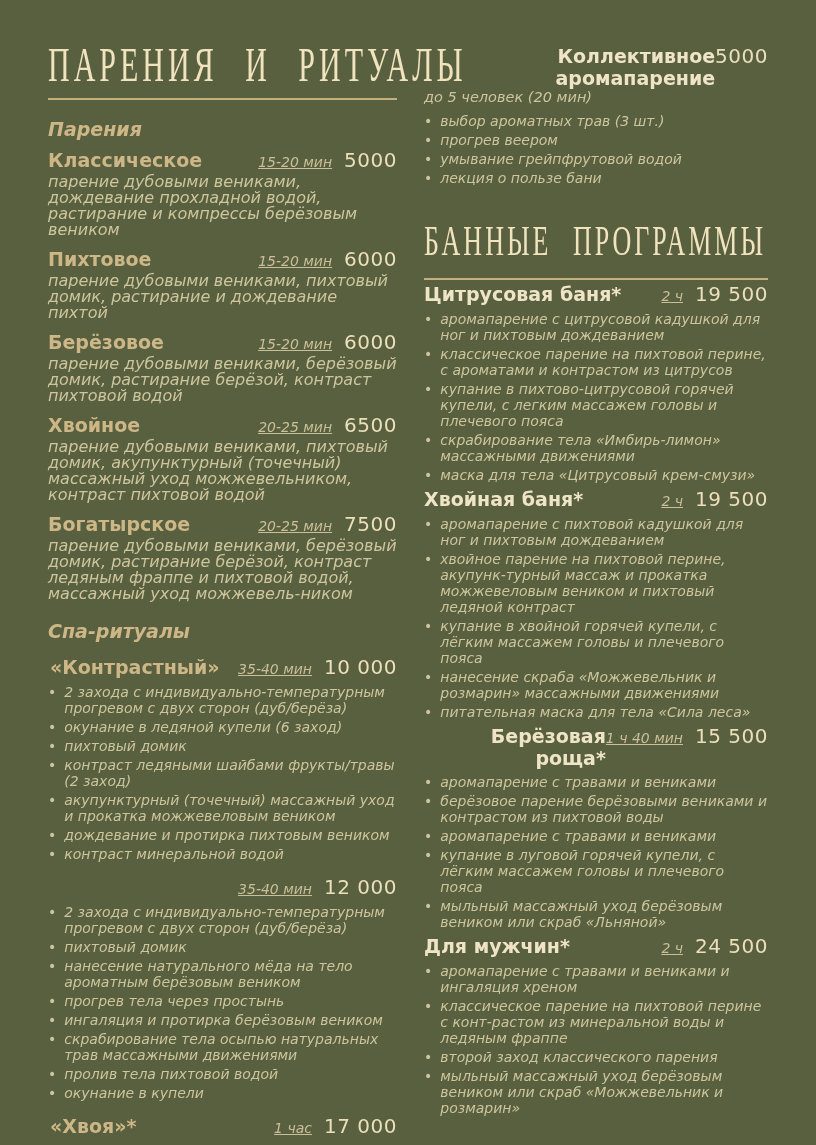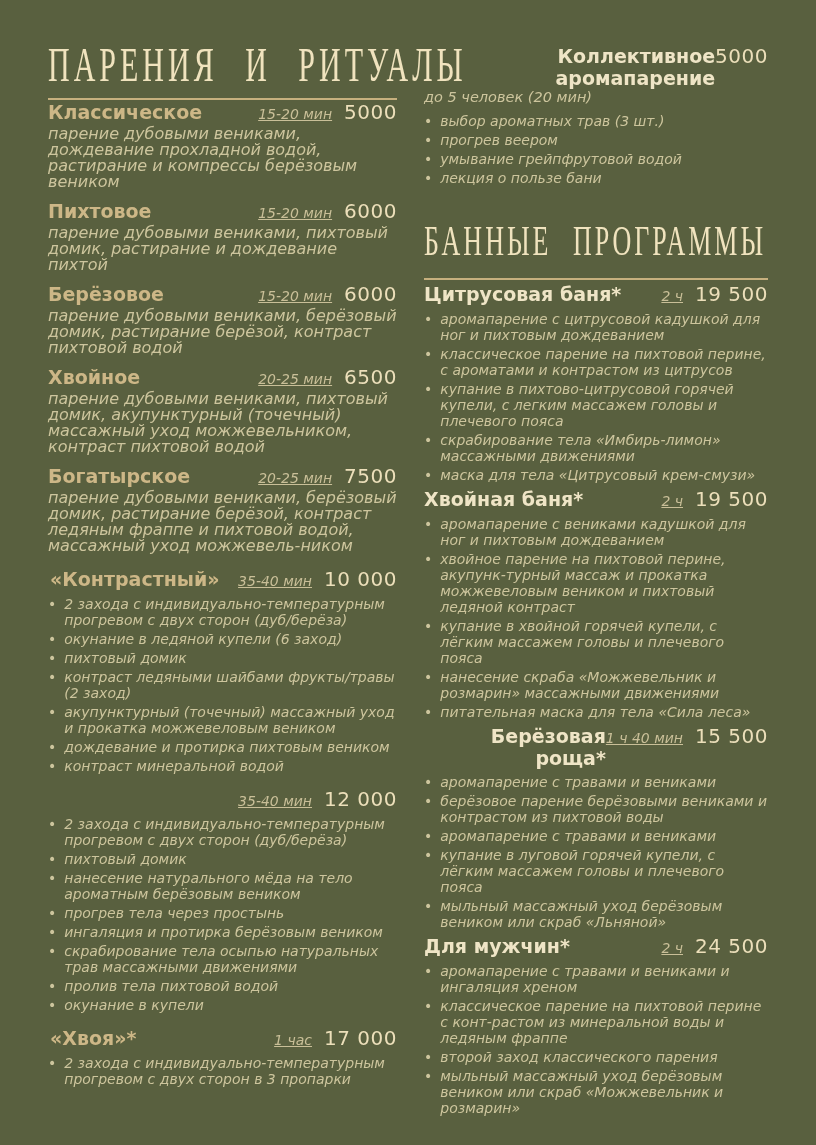--- a/index.html
+++ b/index.html
@@ -74,20 +74,21 @@
 
 <div class="page">
   <div class="cols">
 
     <div class="col-left">
       <div class="display left-size">
         <span class="dt">ПАРЕНИЯ И РИТУАЛЫ</span>
       </div>
       <div class="rule"></div>
 
+      <div class="subheader">Парения</div>
       <div id="pareniya-items">
           <div class="item">
     <div class="irow">
       <span class="iname">Классическое</span>
       <span class="idur">15-20 мин</span>
       <span class="iprice">5000</span>
     </div>
     <div class="idesc">парение дубовыми вениками, дождевание прохладной водой, растирание и компрессы берёзовым веником</div>
   </div>
           <div class="item">
@@ -117,20 +118,21 @@
           <div class="item">
     <div class="irow">
       <span class="iname">Богатырское</span>
       <span class="idur">20-25 мин</span>
       <span class="iprice">7500</span>
     </div>
     <div class="idesc">парение дубовыми вениками, берёзовый домик, растирание берёзой, контраст ледяным фраппе и пихтовой водой, массажный уход можжевель-ником</div>
   </div>
         </div>
 
+      <div class="subheader">Спа-ритуалы</div>
       <div id="spa-rituals">
           <div class="block">
     <div class="irow">
       <span class="iname">«Контрастный»</span>
       <span class="idur">35-40 мин</span>
       <span class="iprice">10 000</span>
     </div>
     <div class="bullets">
               <div class="bullet">
     <span class="dot">•</span>
@@ -284,21 +286,21 @@
   </div>
           <div class="block">
     <div class="irow">
       <span class="iname name-cream">Хвойная баня*</span>
       <span class="idur">2 ч</span>
       <span class="iprice">19 500</span>
     </div>
     <div class="bullets">
               <div class="bullet">
     <span class="dot">•</span>
-    <span class="btext">аромапарение с вениками кадушкой для ног и пихтовым дождеванием</span>
+    <span class="btext">аромапарение с пихтовой кадушкой для ног и пихтовым дождеванием</span>
   </div>
               <div class="bullet">
     <span class="dot">•</span>
     <span class="btext">хвойное парение на пихтовой перине, акупунк-турный массаж и прокатка можжевеловым веником и пихтовый ледяной контраст</span>
   </div>
               <div class="bullet">
     <span class="dot">•</span>
     <span class="btext">купание в хвойной горячей купели, с лёгким массажем головы и плечевого пояса</span>
   </div>
               <div class="bullet">

